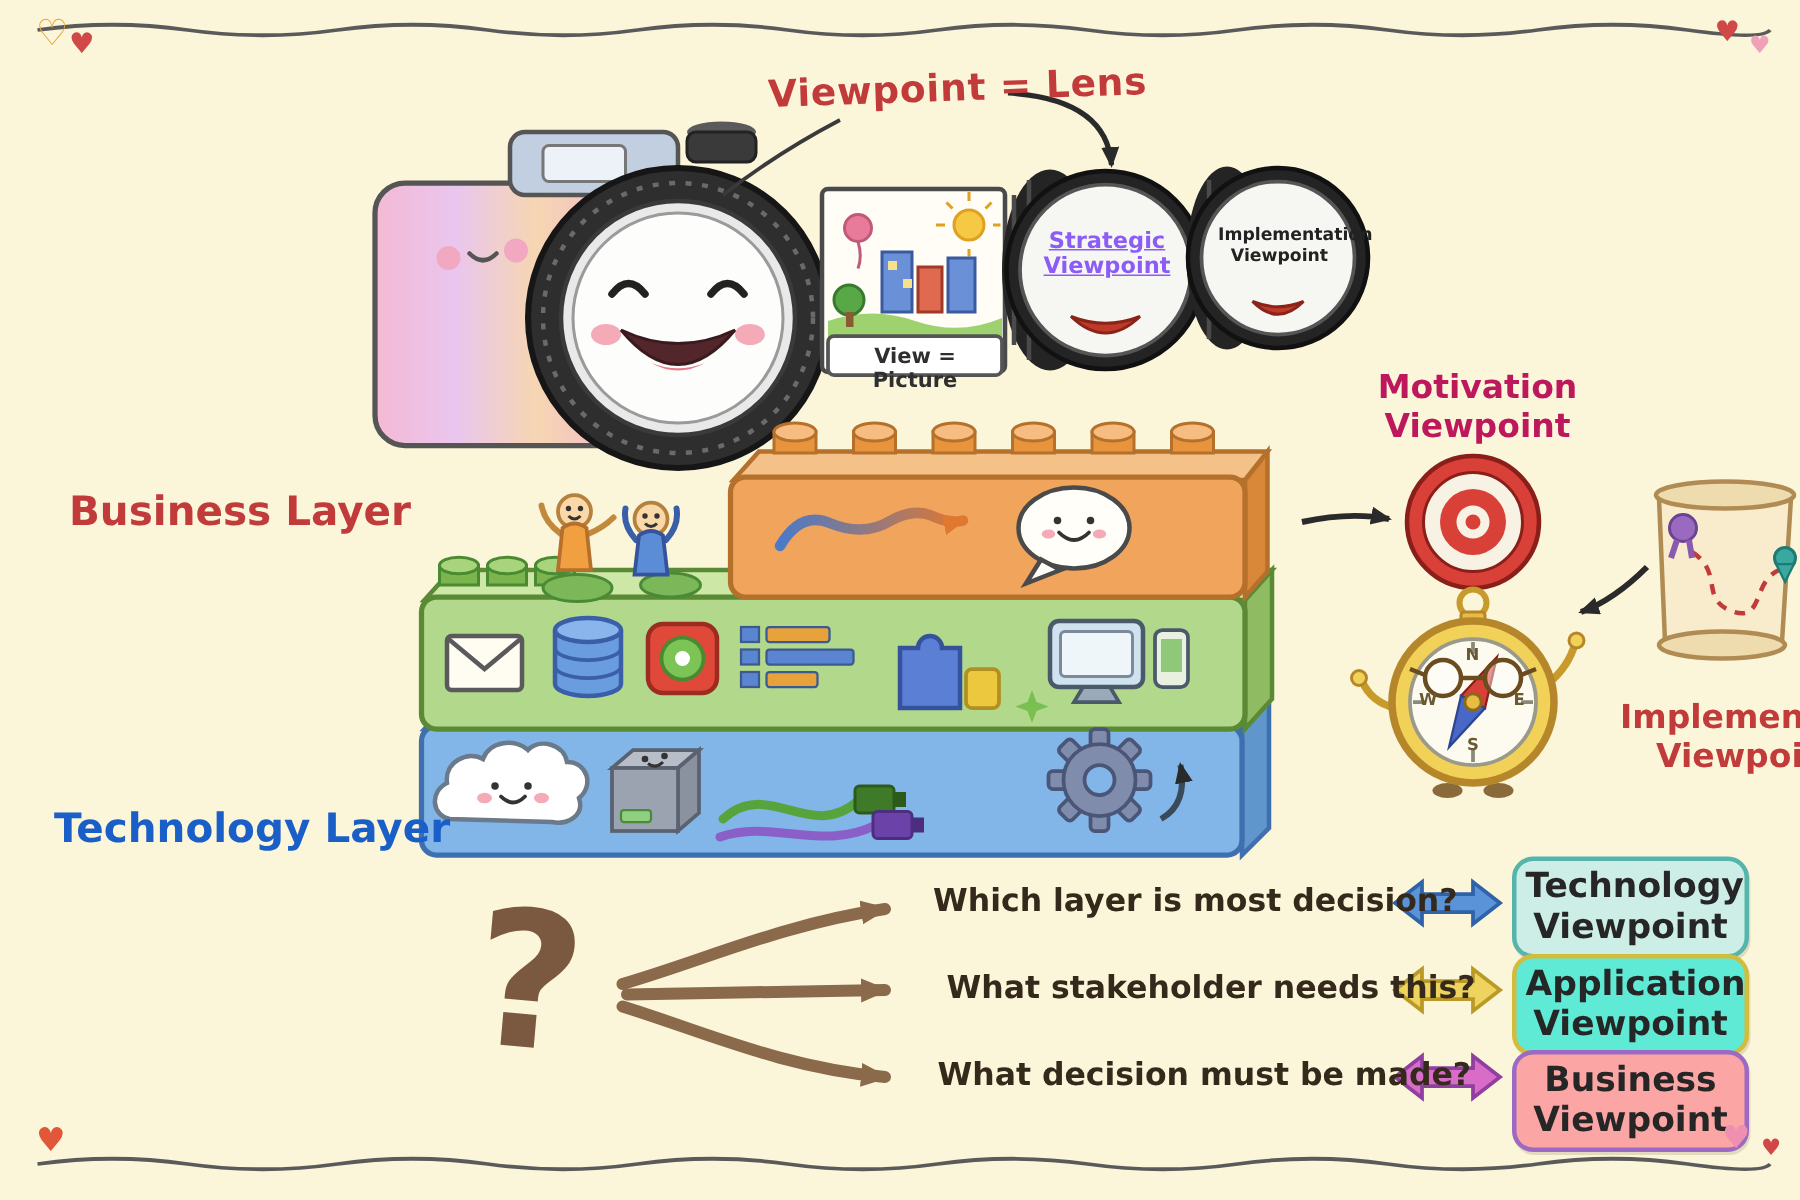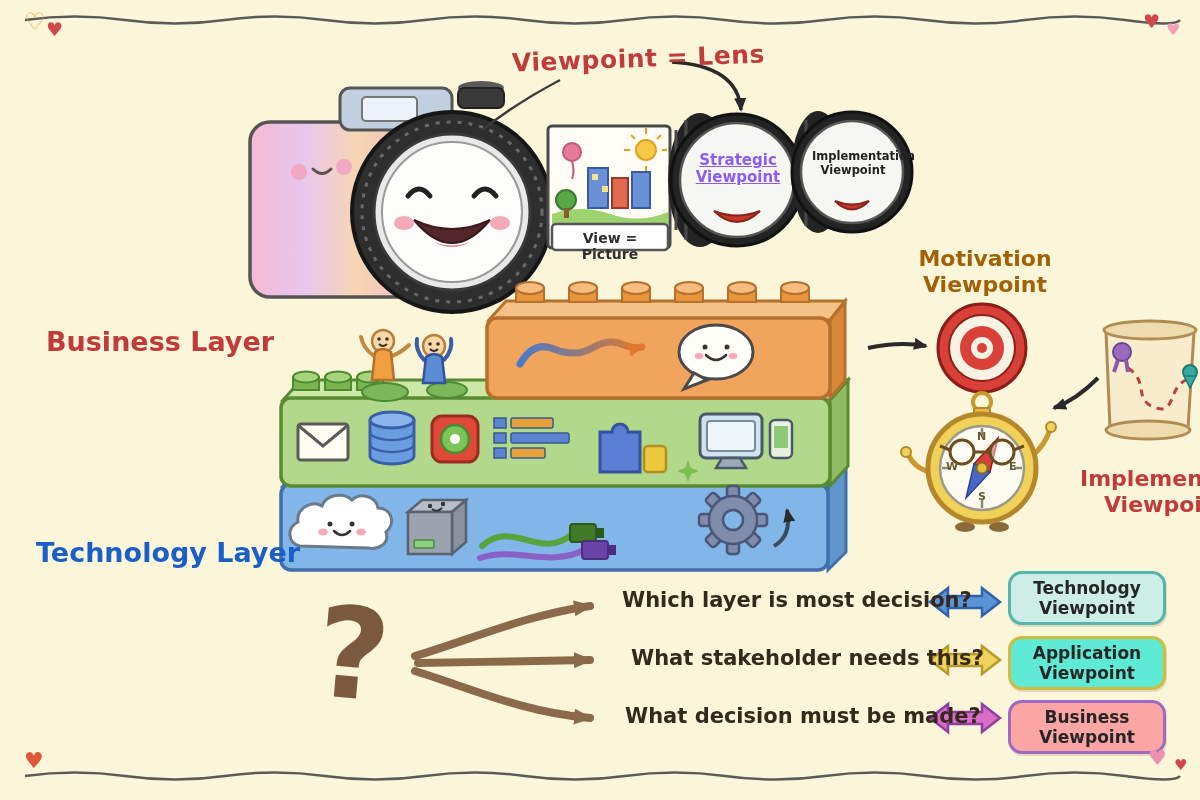--- a/index.html
+++ b/index.html
@@ -16,21 +16,21 @@
   .lbl-business { left:46px; top:326px; font-size:27px; }
   .lbl-application { left:34px; top:424px; font-size:27px; }
   .lbl-technology { left:36px; top:507px; font-size:27px;margin-top:30px; }
   .lbl-motivation { left:912px; top:246px; width:146px; font-size:22px; line-height:1.2; }
   .lbl-impl-right { left:1080px; top:466px; width:172px; font-size:22px; line-height:1.2; }
   .compass-letter { position:absolute; font-weight:bold; font-size:11px; color:#6a5a33; }
   .q-mark { position:absolute; left:316px; top:592px; font-size:126px; font-weight:bold; color:#7a5940; transform:rotate(5deg); line-height:1; }
   .question { position:absolute; font-size:21px; font-weight:bold; color:#34291b; white-space:nowrap; }
   .q1 { left:622px; top:588px; } .q2 { left:631px; top:646px; } .q3 { left:625px; top:704px; }
   .vp-box { position:absolute; left:1008px; width:158px; border:3.5px solid; border-radius:14px;
-            text-align:center; font-size:17px; font-weight:bold; color:#262626; line-height:1.18;
+            text-align:center; font-size:23px; font-weight:bold; color:#262626; line-height:1.18;
             padding:4px 6px; box-shadow:1px 2px 0 rgba(120,100,60,.18); }
   .vpb1 { top:571px; } .vpb2 { top:636px; } .vpb3 { top:700px; }
   .heart { position:absolute; line-height:1; }
   .h-tl1 { left:24px;  top:10px;  font-size:24px; color:#e8a83c; }
   .h-tl2 { left:46px;  top:20px;  font-size:19px; color:#d04848; }
   .h-tr1 { left:1143px; top:12px; font-size:19px; color:#d04848; }
   .h-tr2 { left:1166px; top:22px; font-size:16px; color:#f0a0b8; }
   .h-bl1 { left:24px;  top:750px; font-size:22px; color:#e05838; }
   .h-br1 { left:1148px; top:748px; font-size:21px; color:#f090b0; }
   .h-br2 { left:1174px; top:758px; font-size:15px; color:#d04848; }
@@ -327,21 +327,21 @@
   </svg>
 
   <div class="lbl lbl-lens-eq" style="color: rgb(194, 59, 59);">Viewpoint = Lens</div>
   <div class="lbl lbl-view-pic center">View = Picture</div>
   <div class="lbl lbl-strat center">Strategic Viewpoint</div>
   <div class="lbl lbl-impl-lens center">Implementation Viewpoint</div>
 
   <div class="lbl lbl-business" style="color: rgb(194, 59, 59);">Business Layer</div>
   <div class="lbl lbl-technology" style="color: rgb(26, 95, 200);">Technology Layer</div>
 
-  <div class="lbl lbl-motivation center" style="color: #a16207;">Motivation Viewpoint</div>
+  <div class="lbl lbl-motivation center" style="color: #be185d;">Motivation Viewpoint</div>
   <div class="lbl lbl-impl-right center" style="color: rgb(194, 59, 59);">Implementation Viewpoint</div>
 
   <div class="compass-letter" style="left:977px; top:430px;">N</div>
   <div class="compass-letter" style="left:978px; top:490px;">S</div>
   <div class="compass-letter" style="left:946px; top:460px;">W</div>
   <div class="compass-letter" style="left:1009px; top:460px;">E</div>
 
   <div class="q-mark">?</div>
   <div class="question q1">Which layer is most decision?</div>
   <div class="question q2">What stakeholder needs this?</div>

